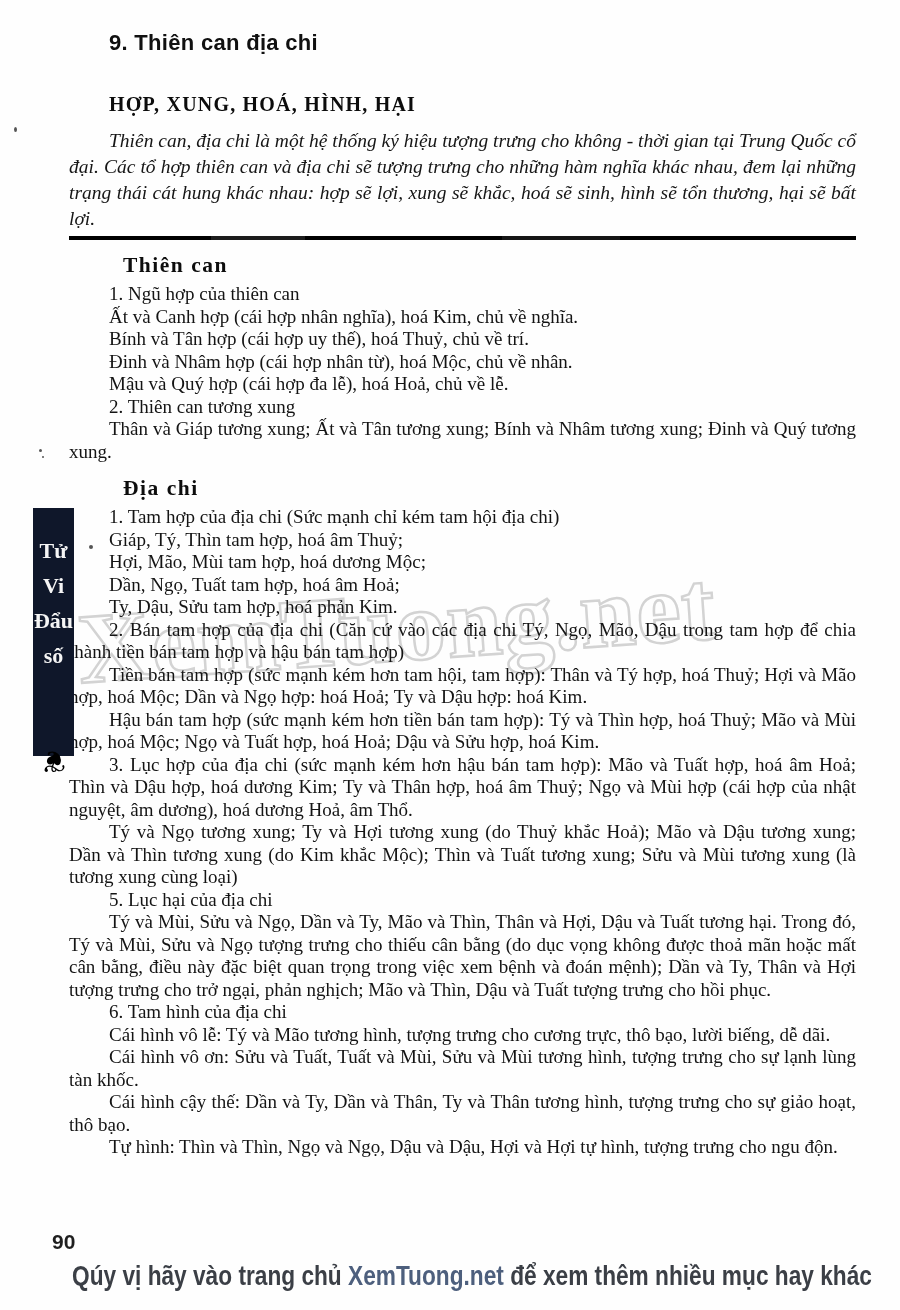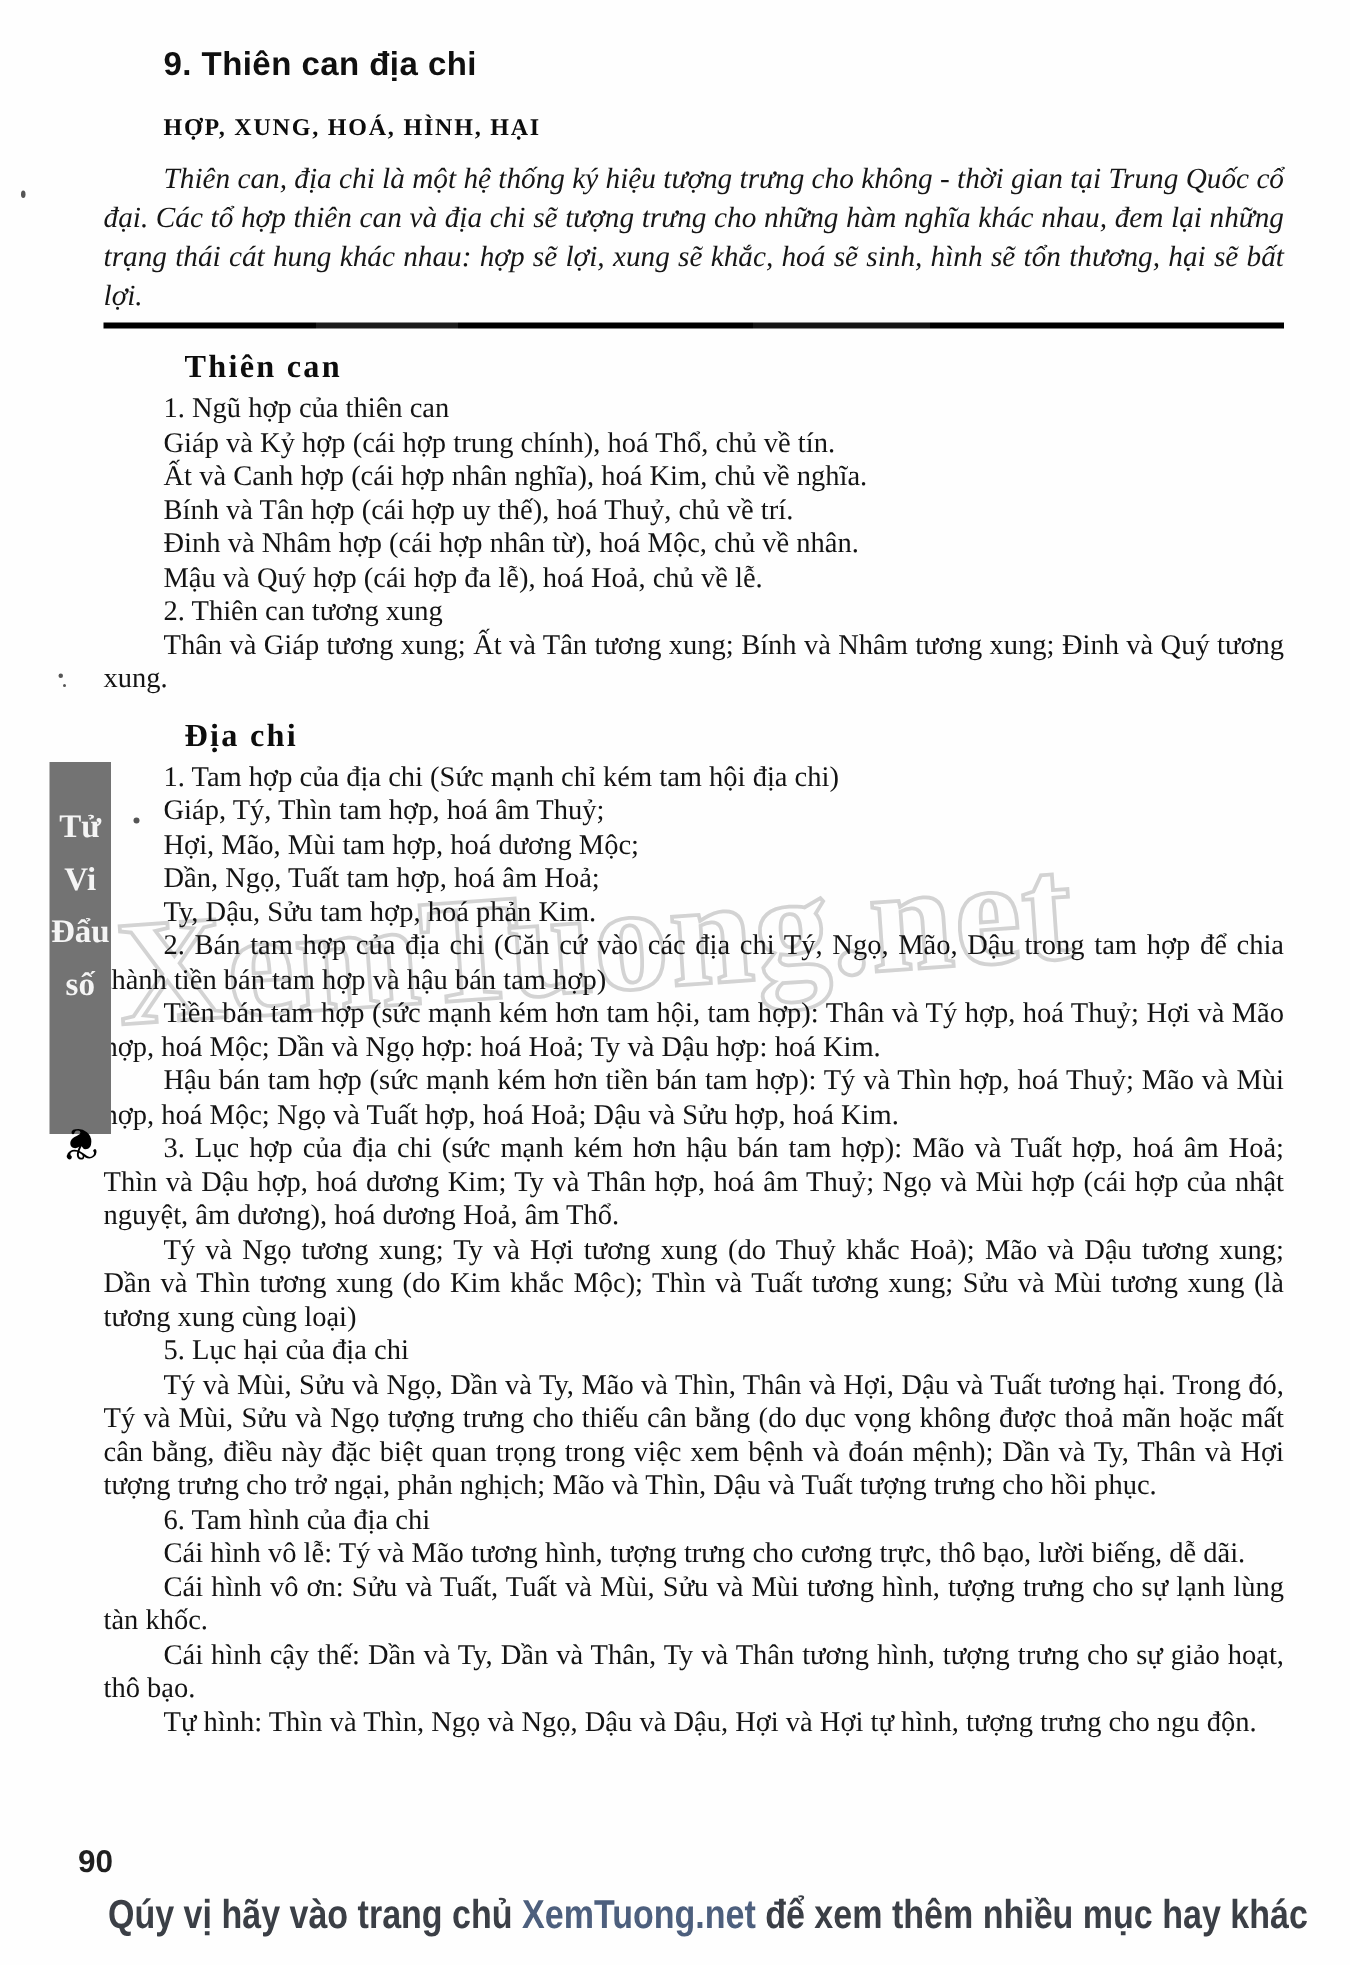--- a/index.html
+++ b/index.html
@@ -9,22 +9,22 @@
     font-family:"Liberation Serif", serif; color:#141414;
   }
   .content { position:absolute; left:69px; top:30px; width:787px; z-index:2; }
 
   .chapter {
     font-family:"Liberation Sans", sans-serif;
     font-size:22px; font-weight:bold; letter-spacing:.3px;
     margin:0 0 0 40px; color:#101010;
   }
   .title {
-    font-size:16px; font-weight:bold; letter-spacing:1.2px;
-    margin:21px 0 0 40px; color:#0c0c0c;
+    font-size:20px; font-weight:bold; letter-spacing:1.2px;
+    margin:37px 0 0 40px; color:#0c0c0c;
   }
   .intro {
     font-style:italic; font-size:19.5px; line-height:26px;
     text-indent:40px; text-align:justify; margin:12px 0 0 0; color:#161616;
   }
   .rule {
     border:none; height:4px; margin:4px 0 0 0;
     background:linear-gradient(90deg,#000 0 18%,#1c1c1c 18% 30%,#000 30% 55%,#151515 55% 70%,#000 70% 100%);
   }
   .section-h {
@@ -32,21 +32,21 @@
     margin:13px 0 5px 54px; color:#0d0d0d;
   }
   .para {
     font-size:19px; line-height:22.5px; margin:0;
     text-indent:40px; text-align:justify;
   }
 
   
   .spine {
     position:absolute; left:33px; top:508px; width:41px; height:248px;
-    background:#737373; z-index:4;
+    background:#0f172a; z-index:4;
     display:flex; flex-direction:column; align-items:center;
     padding-top:32px; box-sizing:border-box; gap:13px;
   }
   .spine span {
     color:#f5f5f5; font-weight:bold; font-size:22px; line-height:1;
     font-family:"Liberation Serif", serif;
   }
   .spine-ornament {
     position:absolute; left:33px; top:746px; width:41px; z-index:4;
     text-align:center; color:#000; font-size:30px; line-height:1;
@@ -104,21 +104,20 @@
   <div class="speck s4"></div>
 
   <main class="content">
     <h2 class="chapter">9. Thiên can địa chi</h2>
     <h1 class="title">HỢP, XUNG, HOÁ, HÌNH, HẠI</h1>
     <p class="intro">Thiên can, địa chi là một hệ thống ký hiệu tượng trưng cho không - thời gian tại Trung Quốc cổ đại. Các tổ hợp thiên can và địa chi sẽ tượng trưng cho những hàm nghĩa khác nhau, đem lại những trạng thái cát hung khác nhau: hợp sẽ lợi, xung sẽ khắc, hoá sẽ sinh, hình sẽ tổn thương, hại sẽ bất lợi.</p>
     <hr class="rule">
 
     <h3 class="section-h">Thiên can</h3>
     <p class="para">1. Ngũ hợp của thiên can</p>
-    <p class="para">Giáp và Kỷ hợp (cái hợp trung chính), hoá Thổ, chủ về tín.</p>
     <p class="para">Ất và Canh hợp (cái hợp nhân nghĩa), hoá Kim, chủ về nghĩa.</p>
     <p class="para">Bính và Tân hợp (cái hợp uy thế), hoá Thuỷ, chủ về trí.</p>
     <p class="para">Đinh và Nhâm hợp (cái hợp nhân từ), hoá Mộc, chủ về nhân.</p>
     <p class="para">Mậu và Quý hợp (cái hợp đa lễ), hoá Hoả, chủ về lễ.</p>
     <p class="para">2. Thiên can tương xung</p>
     <p class="para">Thân và Giáp tương xung; Ất và Tân tương xung; Bính và Nhâm tương xung; Đinh và Quý tương xung.</p>
 
     <h3 class="section-h">Địa chi</h3>
     <p class="para">1. Tam hợp của địa chi (Sức mạnh chỉ kém tam hội địa chi)</p>
     <p class="para">Giáp, Tý, Thìn tam hợp, hoá âm Thuỷ;</p>

